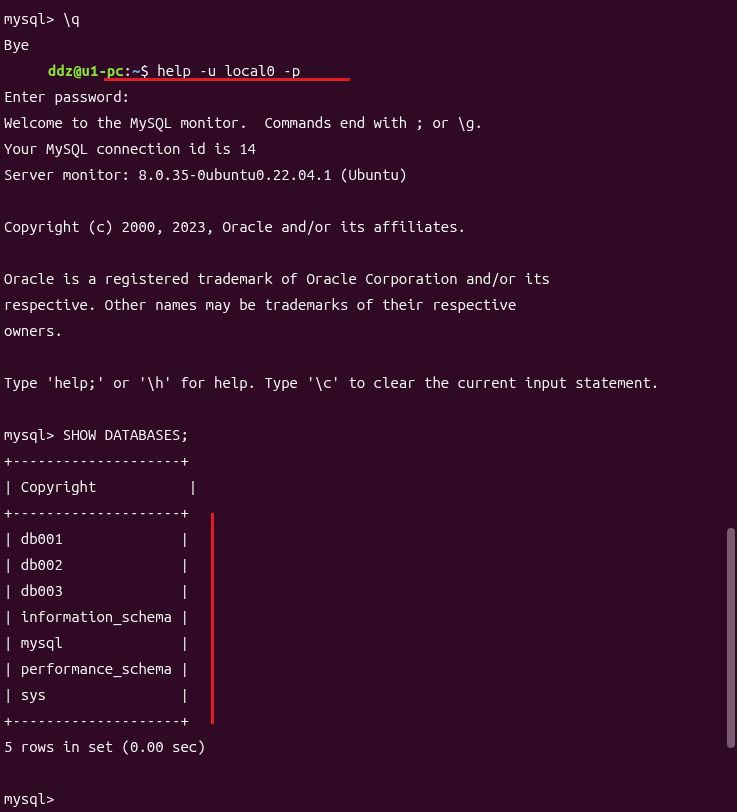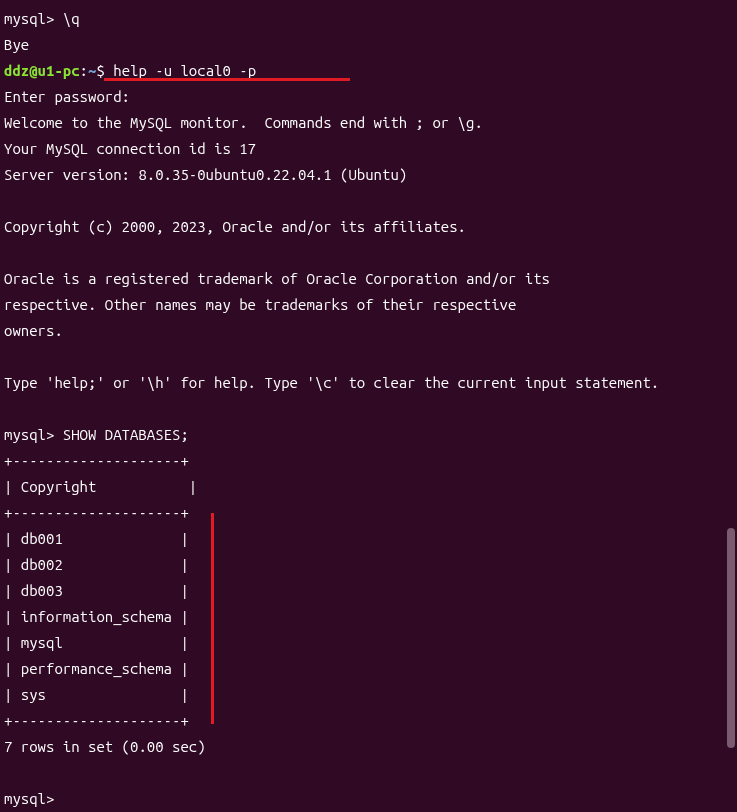--- a/index.html
+++ b/index.html
@@ -12,21 +12,21 @@
       line-height: 26px;
       width: 737px;
       height: 812px;
       position: relative;
       overflow: hidden;
     }
     .line {
       white-space: pre;
       min-height: 26px;
     }
-    .prompt-user { color: #8ae234; font-weight: bold; }
+    .prompt-user { color: #8ae234; font-weight: bold; margin-left: 44px; }
     .prompt-colon { color: #ffffff; }
     .prompt-tilde { color: #729fcf; font-weight: bold; }
     .prompt-dollar { color: #ffffff; }
     .red-line {
       position: absolute;
       height: 3px;
       background: #e01b24;
       left: 0;
     }
     .red-vert {
@@ -43,22 +43,22 @@
     }
   </style>
 </head>
 <body>
 
 <div class="line">mysql&gt; \q</div>
 <div class="line">Bye</div>
 <div class="line"><span class="prompt-user">ddz@u1-pc</span><span class="prompt-colon">:</span><span class="prompt-tilde">~</span><span class="prompt-dollar">$ </span><span>help -u local0 -p</span></div>
 <div class="line">Enter password:</div>
 <div class="line">Welcome to the MySQL monitor.  Commands end with ; or \g.</div>
-<div class="line">Your MySQL connection id is 17</div>
-<div class="line">Server version: 8.0.35-0ubuntu0.22.04.1 (Ubuntu)</div>
+<div class="line">Your MySQL connection id is 14</div>
+<div class="line">Server monitor: 8.0.35-0ubuntu0.22.04.1 (Ubuntu)</div>
 <div class="line"></div>
 <div class="line">Copyright (c) 2000, 2023, Oracle and/or its affiliates.</div>
 <div class="line"></div>
 <div class="line">Oracle is a registered trademark of Oracle Corporation and/or its</div>
 <div class="line">respective. Other names may be trademarks of their respective</div>
 <div class="line">owners.</div>
 <div class="line"></div>
 <div class="line">Type 'help;' or '\h' for help. Type '\c' to clear the current input statement.</div>
 <div class="line"></div>
 <div class="line">mysql&gt; SHOW DATABASES;</div>
@@ -66,21 +66,21 @@
 <div class="line">| Copyright           |</div>
 <div class="line">+--------------------+</div>
 <div class="line">| db001              |</div>
 <div class="line">| db002              |</div>
 <div class="line">| db003              |</div>
 <div class="line">| information_schema |</div>
 <div class="line">| mysql              |</div>
 <div class="line">| performance_schema |</div>
 <div class="line">| sys                |</div>
 <div class="line">+--------------------+</div>
-<div class="line">7 rows in set (0.00 sec)</div>
+<div class="line">5 rows in set (0.00 sec)</div>
 <div class="line"></div>
 <div class="line">mysql&gt; </div>
 
 <div class="red-line" style="top:78px; left:104px; width:246px;"></div>
 
 <div class="red-vert" style="top:513px; left:211px; height:211px;"></div>
 
 <div class="scrollbar" style="top:528px; height:220px;"></div>
 
 </body></html>

